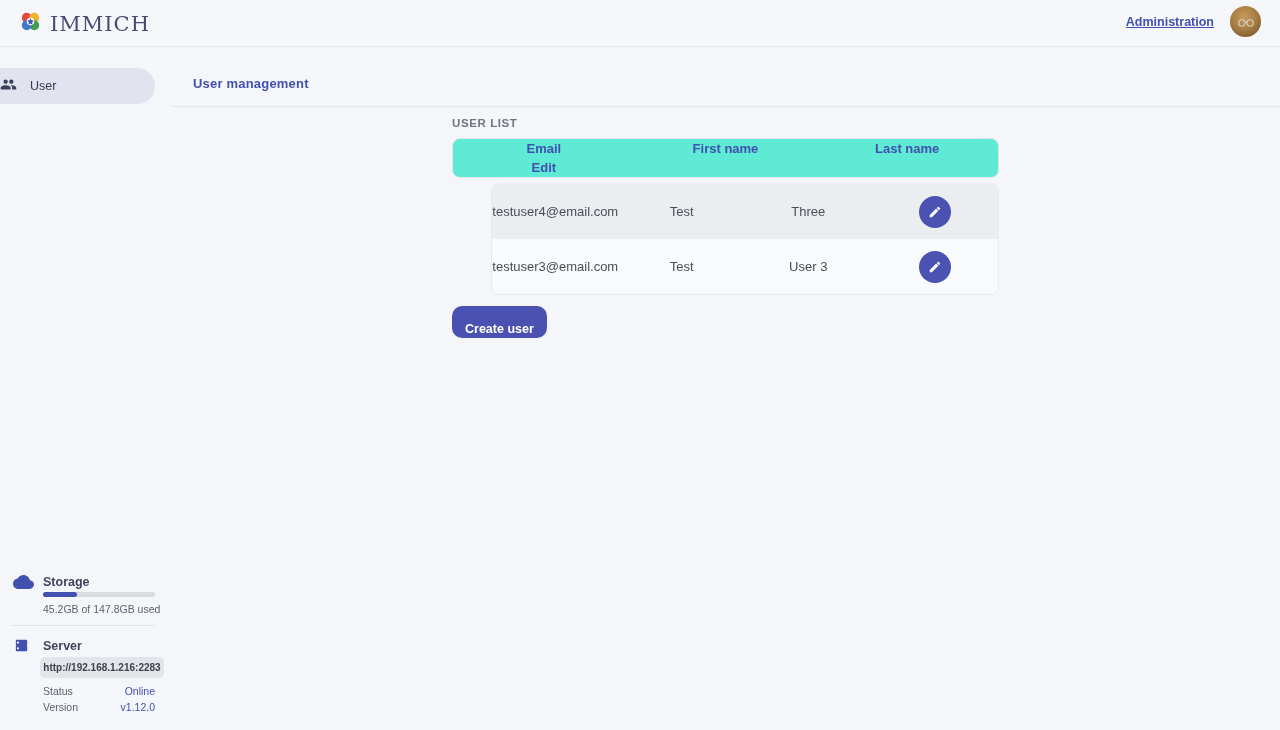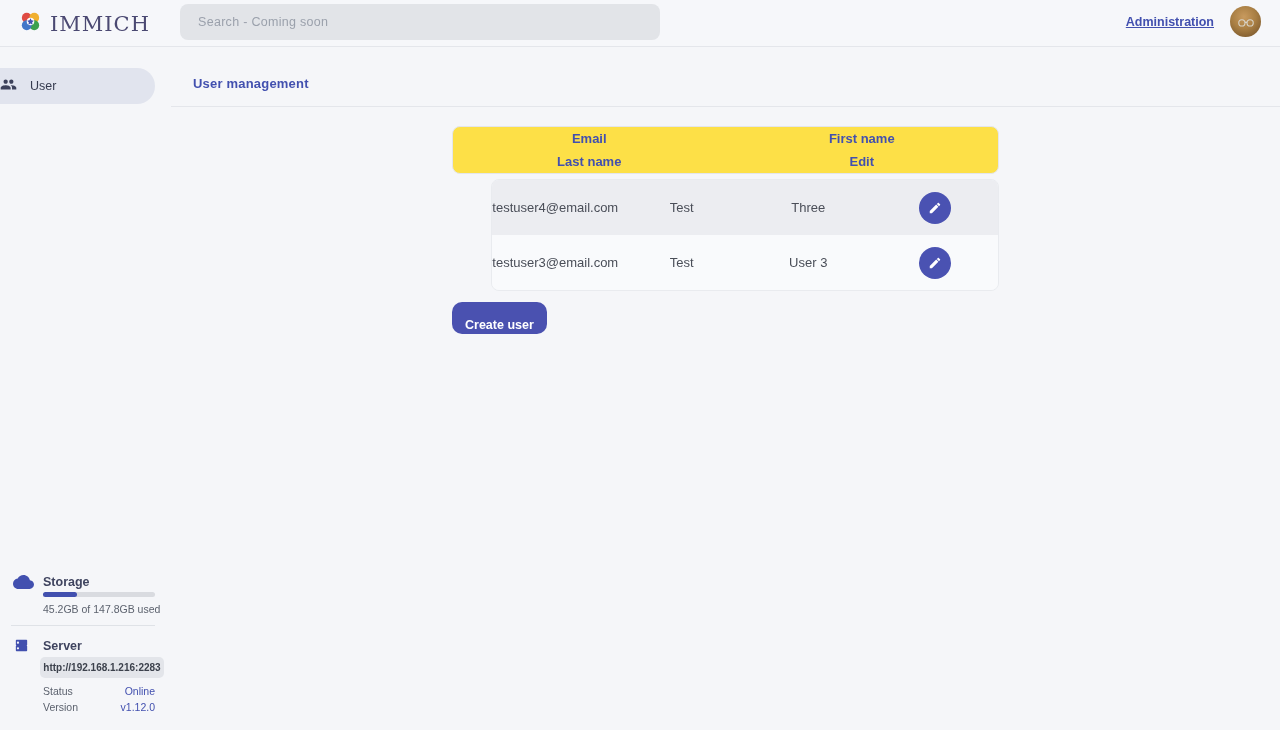--- a/index.html
+++ b/index.html
@@ -72,24 +72,24 @@
     border-top:1px solid #e4e6eb;
   }
 
   
   .user-list { position:absolute; left:452px; top:117px; width:547px; }
   .section-label {
     font-size:11.5px; font-weight:600; color:#6f7582;
     letter-spacing:0.6px;
   }
   .table-header {
-    margin-top:9px; height:48px;
-    background:#fde047;
+    margin-top:9px; height:40px;
+    background:#5eead4;
     border:1px solid #e4e6eb; border-radius:8px;
-    display:grid; grid-template-columns:repeat(2,1fr);
+    display:grid; grid-template-columns:repeat(3,1fr);
     align-items:center; text-align:center;
   }
   .table-header span { font-size:13px; font-weight:600; color:#4250af; }
   .table-body {
     margin-top:5px;
     border-radius:8px; overflow:hidden;
     border:1px solid #e9ebef;
     margin-left:39px;
   }
   .table-row {
@@ -158,21 +158,20 @@
         <circle cx="15.6" cy="8.4" r="4.7" fill="#f1b02f"></circle>
         <circle cx="15.6" cy="15.6" r="4.7" fill="#3da04e"></circle>
         <circle cx="8.4" cy="15.6" r="4.7" fill="#4277c9"></circle>
         <circle cx="12" cy="12" r="3.6" fill="#fdfdfd"></circle>
         <path d="M12 8.9l1 2 2.2.35-1.6 1.55.38 2.2L12 14l-1.98 1 .38-2.2-1.6-1.55 2.2-.35z" fill="#4250af"></path>
       </svg>
     </span>
     <span class="logo-text">IMMICH</span>
   </div>
 
-  <input class="search-input" type="text" placeholder="Search - Coming soon" style="">
 
   <a class="admin-link">Administration</a>
 
   <div class="avatar">
     <svg width="22" height="22" viewBox="0 0 24 24">
       <circle cx="7.5" cy="13" r="3.4" fill="none" stroke="#d8d4c8" stroke-width="1.2"></circle>
       <circle cx="16.5" cy="13" r="3.4" fill="none" stroke="#d8d4c8" stroke-width="1.2"></circle>
       <path d="M10.9 12.4h2.2" stroke="#d8d4c8" stroke-width="1.2" fill="none"></path>
     </svg>
   </div>
@@ -184,20 +183,21 @@
       <path d="M16 11c1.66 0 2.99-1.34 2.99-3S17.66 5 16 5c-1.66 0-3 1.34-3 3s1.34 3 3 3zm-8 0c1.66 0 2.99-1.34 2.99-3S9.66 5 8 5C6.34 5 5 6.34 5 8s1.34 3 3 3zm0 2c-2.33 0-7 1.17-7 3.5V19h14v-2.5c0-2.33-4.67-3.5-7-3.5zm8 0c-.29 0-.62.02-.97.05 1.16.84 1.97 1.97 1.97 3.45V19h6v-2.5c0-2.33-4.67-3.5-7-3.5z"></path>
     </svg>
   </span>
   <span class="sidebar-item-label">User</span>
 </div>
 
 <h1 class="page-title">User management</h1>
 <div class="title-divider"></div>
 
 <div class="user-list">
+  <div class="section-label">USER LIST</div>
 
   <div class="table-header">
     <span>Email</span>
     <span>First name</span>
     <span>Last name</span>
     <span>Edit</span>
   </div>
 
   <div class="table-body">
     <div class="table-row">

